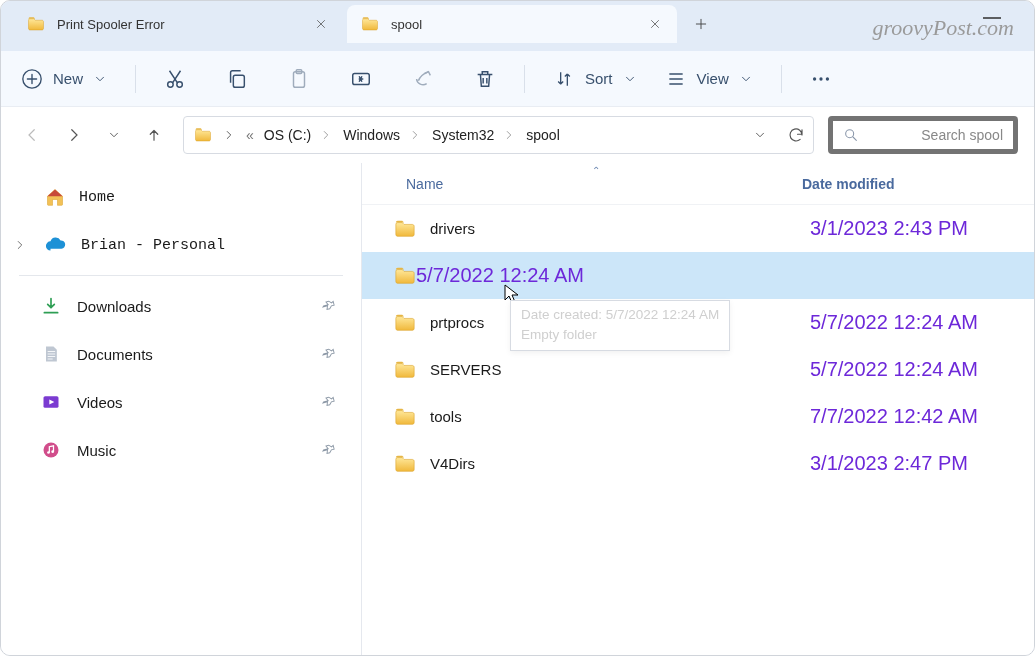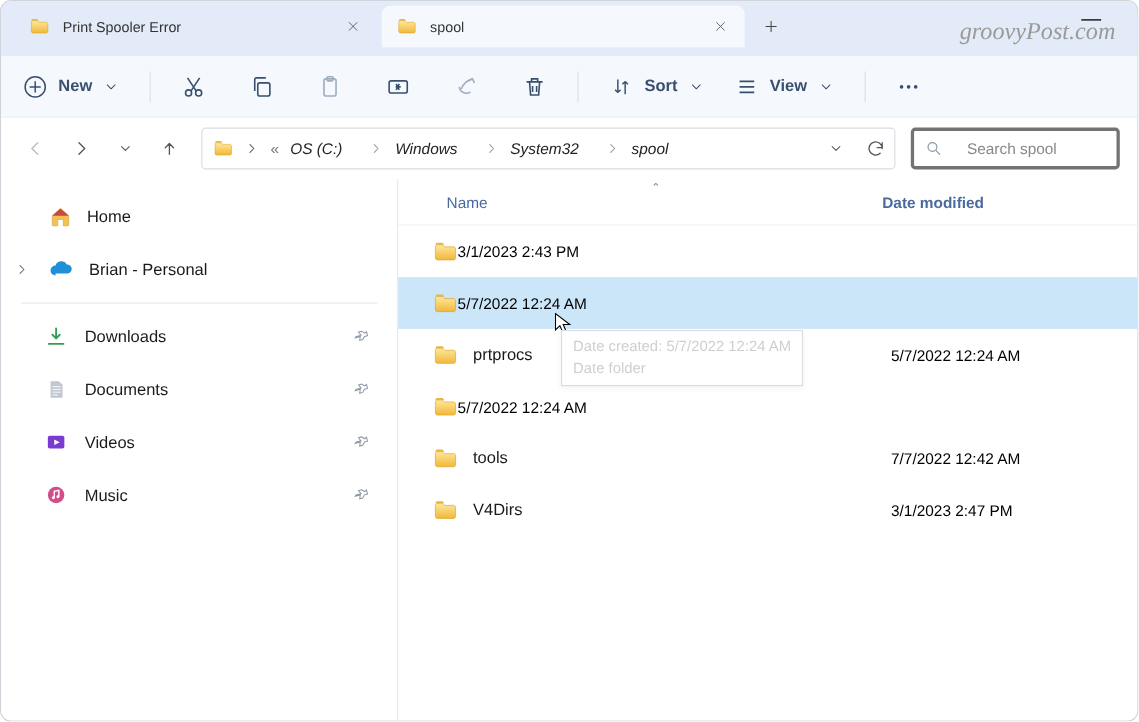--- a/index.html
+++ b/index.html
@@ -10,60 +10,60 @@
   .titlebar { display: flex; align-items: flex-start; height: 50px; background: #e2ebf7; padding: 4px 6px 0 12px; gap: 4px; }
   .tab { display: flex; align-items: center; height: 38px; min-width: 330px; padding: 0 10px 0 14px; gap: 12px; color: #333; border-radius: 8px 8px 0 0; }
   .tab.active { background: #f5f9fe; }
   .tab .folder-mini { width: 18px; height: 18px; }
   .tab .tab-title { flex: 1; font-size: 13px; }
   .tab .tab-close { width: 24px; height: 24px; display: flex; align-items: center; justify-content: center; border-radius: 4px; }
   .newtab { width: 40px; height: 38px; display: flex; align-items: center; justify-content: center; }
   .winctrl { margin-left: auto; display: flex; align-items: center; padding-right: 14px; height: 100%; color: #9a9a9a; font-style: italic; font-family: Liberation Serif, serif; font-size: 22px; }
 
   
-  .toolbar { display: flex; align-items: center; height: 56px; background: #f5f9fe; padding: 0 20px; gap: 28px; border-bottom: 1px solid #e9edf3; font-weight: bold; }
+  .toolbar { display: flex; align-items: center; height: 56px; background: #f5f9fe; padding: 0 20px; gap: 28px; border-bottom: 1px solid #e9edf3; }
   .tb-btn { display: flex; align-items: center; gap: 10px; color: #38506d; font-size: 15px; }
   .tb-icon { width: 22px; height: 22px; display: flex; align-items: center; justify-content: center; }
   .tb-sep { width: 1px; height: 28px; background: #d9e0ea; }
   .tb-disabled { opacity: 0.45; }
 
   
   .addr-row { display: flex; align-items: center; height: 56px; background: #ffffff; padding: 8px 16px; gap: 14px; }
   .nav-arrows { display: flex; align-items: center; gap: 24px; padding: 0 6px; color:#555;}
   .nav-arrows .dis { color:#bbb; }
   .addr-box { flex: 1; display: flex; align-items: center; height: 38px; border: 1px solid #d7dbe2; border-radius: 4px; padding: 0 8px 0 10px; gap: 10px; }
-  .crumb { display:flex; align-items:center; gap:24px; color:#222;font-style:italic; }
+  .crumb { display:flex; align-items:center; gap:8px; color:#222; }
   .crumb svg.chev { opacity:.6 }
   .addr-right { margin-left:auto; display:flex; align-items:center; gap:20px; color:#555;}
-  .search-box { width: 190px; height: 38px; border: 3px solid #737373; border-radius: 4px; display: flex; align-items: center; padding: 0 10px; gap: 22px; color: #888; }
+  .search-box { width: 190px; height: 38px; border: 5px solid #737373; border-radius: 4px; display: flex; align-items: center; padding: 0 10px; gap: 22px; color: #888; justify-content: space-between; }
 
   
   .body { flex: 1; display: flex; background: #ffffff; }
   .sidebar { width: 360px; display:flex; flex-direction:column; padding: 10px 0 10px 0; overflow:hidden;}
   .side-item { display:flex; align-items:center; height:48px; padding:0 16px 0 34px; gap:14px; font-size:15px;}
-  .side-item.top { padding-left:44px;}
+  .side-item.top { padding-left:44px;font-family:Liberation Mono, monospace;}
   .side-row { position:relative; }
   .side-caret { position:absolute; left:10px; top:50%; transform:translateY(-50%); width:18px; height:18px; display:flex; align-items:center; justify-content:center; color:#666;}
   .side-hr { height:1px; background:#e4e7ec; margin:6px 18px 6px 18px;}
   .side-quick { display:flex; align-items:center; justify-content:space-between; height:48px; padding:0 24px 0 40px; font-size:15px;}
   .pin-icon { color:#8c98a6; }
   .sq-left { display:flex; align-items:center; gap:16px;}
 
   .splitter { width:1px; background:#e5e8ee; }
 
   .content { flex:1; display:flex; flex-direction:column; }
   .col-headers { display:flex; align-items:center; height:42px; color:#4a6a9e; font-size:14px; border-bottom:1px solid #f0f2f5; position:relative;}
   .col-name { flex:0 0 440px; padding-left:44px; display:flex; align-items:center; gap:6px;}
   .col-date { flex:1;font-weight:bold; }
   .sort-caret { position:absolute; left:230px; top:2px; color:#6b87b1; font-size:10px;}
   .file-row { display:flex; align-items:center; height:47px; position:relative;}
   .file-row.selected { background:#cce6f9; }
   .fr-icon { margin-left:32px; width:22px; height:22px;}
   .fr-name { margin-left:14px; flex:0 0 380px; font-size:15px;}
-  .fr-date { font-size:14px; color:#000000;}
+  .fr-date { font-size:20px; color:#6d28d9;}
   .cursor { position:absolute; left:142px; top:32px; pointer-events:none;}
   .tooltip { position:absolute; left:148px; top:48px; background:#ffffff; border:1px solid #d7dbe2; padding:4px 10px; font-size:13.5px; color:#cfcfcf; line-height:1.5; white-space:pre; box-shadow:0 2px 6px rgba(0,0,0,.06); z-index:5;}
 
   svg { display:block; }
 </style>
 </head>
 <body>
 
 <svg width="0" height="0" style="position:absolute">
   <defs>
@@ -364,44 +364,46 @@
         <div class="col-name">
             <span>Name</span>
           </div>
         <div class="col-date"><span>Date modified</span></div>
       </div>
 
       <div class="file-row">
         <svg class="fr-icon">
             <use href="#folder"></use>
           </svg>
+        <span class="fr-name">drivers</span>
         <span class="fr-date">3/1/2023 2:43 PM</span>
       </div>
       <div class="file-row selected" style="position:relative">
         <svg class="fr-icon">
             <use href="#folder"></use>
           </svg>
         <span class="fr-date">5/7/2022 12:24 AM</span>
         <svg class="cursor" width="18" height="22" viewBox="0 0 18 22">
             <path d="M1 1l0 15 4-4 3 7 3-1-3-7 6 0z" fill="#fff" stroke="#000" stroke-width="1"></path>
           </svg>
         <div class="tooltip"><span>Date created: 5/7/2022 12:24 AM</span>
-<span>Date folder</span></div>
+<span>Empty folder</span></div>
       </div>
       <div class="file-row">
         <svg class="fr-icon">
             <use href="#folder"></use>
           </svg>
         <span class="fr-name">prtprocs</span>
         <span class="fr-date">5/7/2022 12:24 AM</span>
       </div>
       <div class="file-row">
         <svg class="fr-icon">
             <use href="#folder"></use>
           </svg>
+        <span class="fr-name">SERVERS</span>
         <span class="fr-date">5/7/2022 12:24 AM</span>
       </div>
       <div class="file-row">
         <svg class="fr-icon">
             <use href="#folder"></use>
           </svg>
         <span class="fr-name">tools</span>
         <span class="fr-date">7/7/2022 12:42 AM</span>
       </div>
       <div class="file-row">

